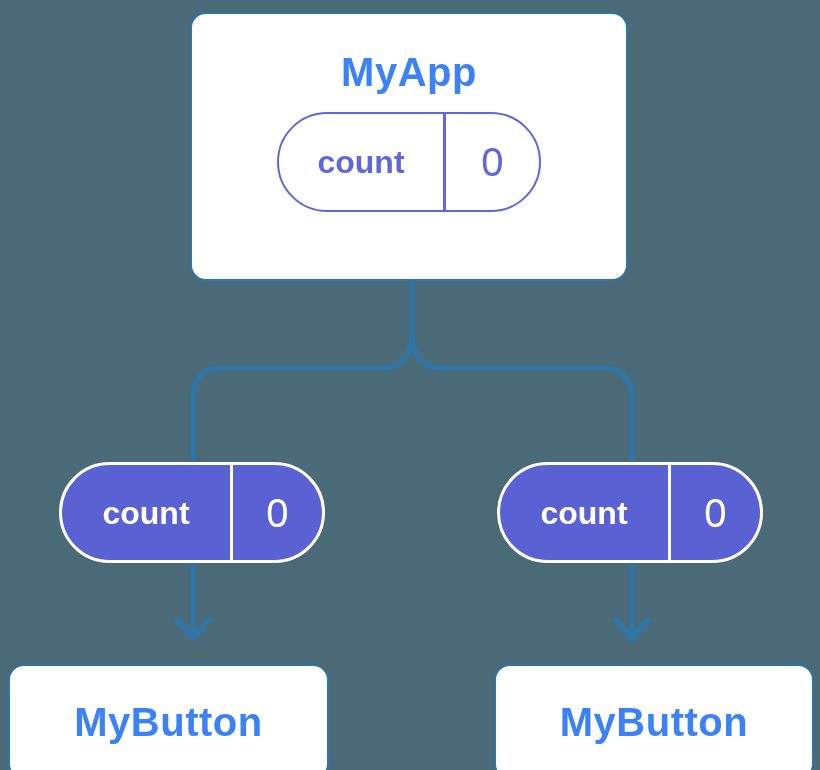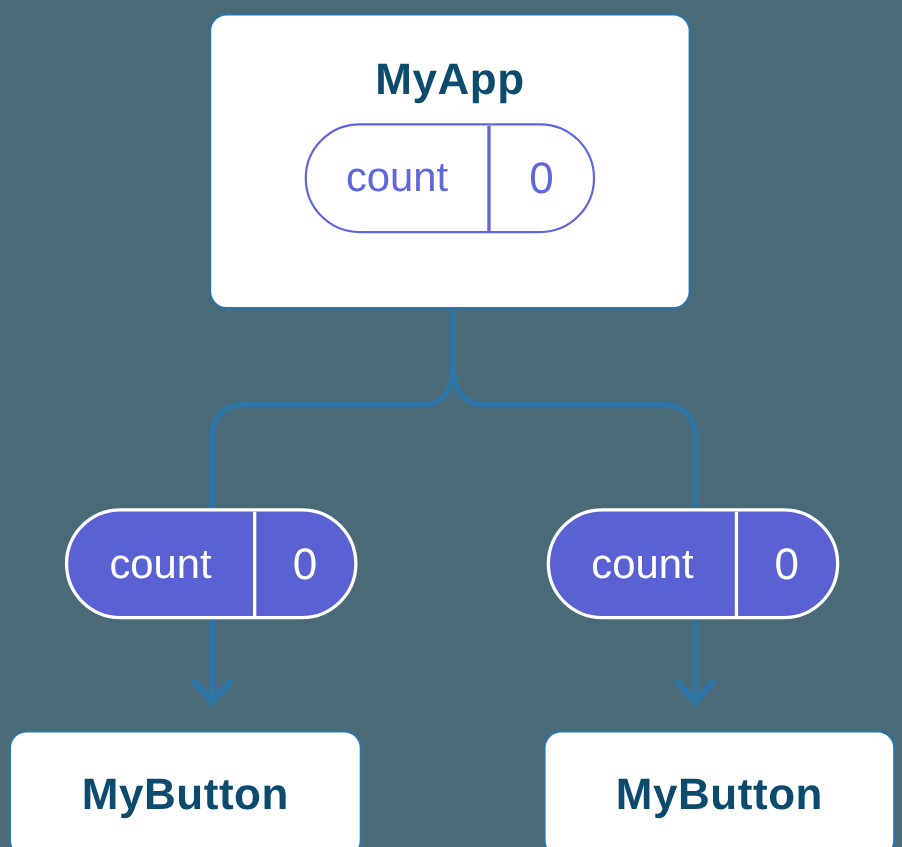--- a/index.html
+++ b/index.html
@@ -11,21 +11,21 @@
 
   .card{
     position:absolute;background:#ffffff;border:2.5px solid #2d75a7;
     border-radius:16px;box-sizing:border-box;
   }
   .root-card{
     left:190px;top:12px;width:438px;height:269px;
     display:flex;flex-direction:column;align-items:center;
   }
   .card-title{
-    color:#0c4a6e;font-size:40px;font-weight:700;line-height:1.2;
+    color:#3b82f6;font-size:40px;font-weight:700;line-height:1.2;
     letter-spacing:0.5px;white-space:nowrap;
   }
   .root-card .card-title{margin-top:34px;}
 
   .pill{
     display:flex;align-items:stretch;box-sizing:border-box;
     border-radius:52px;overflow:hidden;
   }
   .pill-outline{
     width:264px;height:100px;margin-top:16px;
@@ -33,21 +33,21 @@
   }
   .pill-filled{
     position:absolute;top:462px;width:266px;height:101px;
     background:#5a62d3;border:3px solid #ffffff;color:#ffffff;
   }
   .pill-left{left:59px;}
   .pill-right{left:497px;}
 
   .pill-label-sec{
     flex:0 0 auto;display:flex;align-items:center;justify-content:center;
-    font-size:38px;line-height:1;
+    font-size:32px;line-height:1;font-weight:bold;
   }
   .pill-outline .pill-label-sec{width:164px;}
   .pill-filled .pill-label-sec{width:168px;}
   .pill-divider{flex:0 0 auto;width:2.5px;}
   .pill-outline .pill-divider{background:#5f67da;}
   .pill-filled .pill-divider{background:#ffffff;}
   .pill-value-sec{
     flex:1;display:flex;align-items:center;justify-content:center;
     font-size:40px;line-height:1;
   }

